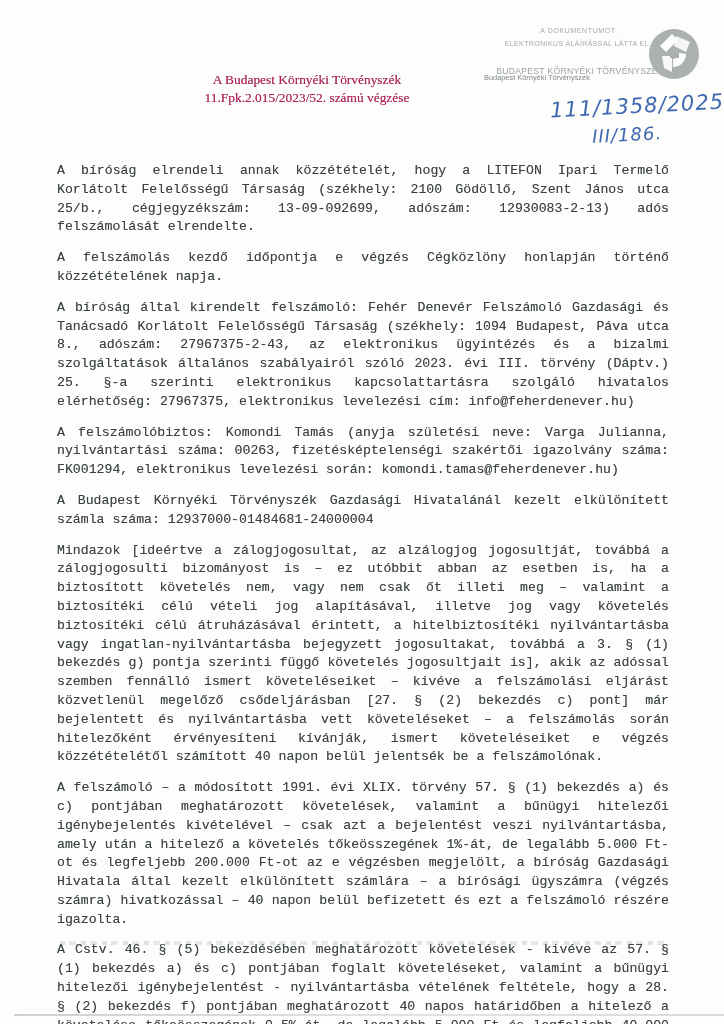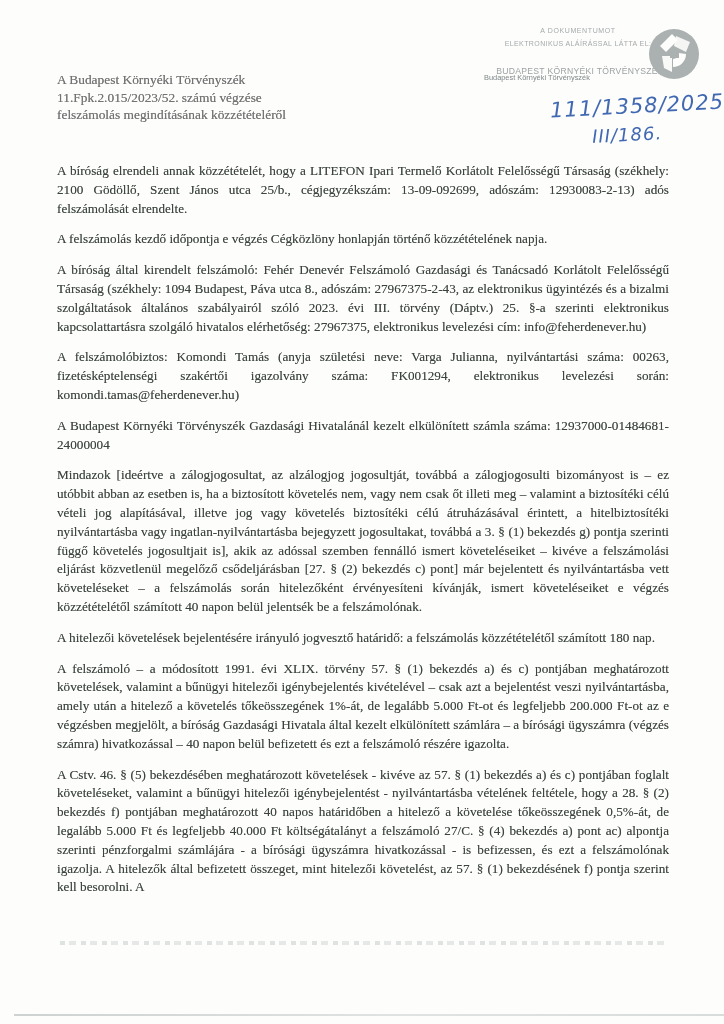--- a/index.html
+++ b/index.html
@@ -32,32 +32,32 @@
     position:absolute; color:#4069b2;
     font-family:"DejaVu Sans", sans-serif;
     font-style:italic; transform:rotate(-3deg);
     white-space:nowrap;
   }
   .hw1{top:94px; left:550px; font-size:21px; letter-spacing:1px;}
   .hw2{top:124px; left:592px; font-size:18px; letter-spacing:1px;}
   
   .title{
     position:absolute; top:71px; left:57px; width:500px;
-    text-align:left; font-size:13.4px; line-height:17.5px;
-    color:#737373;
+    text-align:center; font-size:13.4px; line-height:17.5px;
+    color:#be185d;
     text-shadow:0 0 .4px rgba(57,65,59,.55);
   }
   
   .doc-body{
     position:absolute; top:162px; left:57px; width:612px;
     font-size:13.2px; line-height:18.8px;
     text-align:justify;
     text-shadow:0 0 .4px rgba(59,67,61,.5);
   }
-  .doc-body p{margin:0 0 12px 0;}
+  .doc-body p{margin:0 0 12px 0;font-family:Liberation Mono, monospace;}
   .doc-body p.continues{margin-bottom:4px;}
   
   .ghost-line{
     position:absolute; top:941px; left:60px; width:608px; height:4px;
     background:repeating-linear-gradient(90deg,
       rgba(110,130,120,.38) 0 5px, rgba(110,130,120,0) 5px 9px,
       rgba(110,130,120,.30) 9px 16px, rgba(110,130,120,0) 16px 21px);
     filter:blur(.6px); opacity:.55;
   }
   .page-edge{
@@ -91,31 +91,29 @@
       <rect x="24" y="23" width="9" height="9" fill="#abb0b0"></rect>
     </svg>
   </div>
 
   <div class="handwrite hw1">111/1358/2025</div>
   <div class="handwrite hw2">III/186.</div>
 
   <div class="title">
     <div>A Budapest Környéki Törvényszék</div>
     <div>11.Fpk.2.015/2023/52. számú végzése</div>
-    <div>felszámolás megindításának közzétételéről</div>
   </div>
 
   <div class="doc-body">
     <p>A bíróság elrendeli annak közzétételét, hogy a LITEFON Ipari Termelő Korlátolt Felelősségű Társaság (székhely: 2100 Gödöllő, Szent János utca 25/b., cégjegyzékszám: 13-09-092699, adószám: 12930083-2-13) adós felszámolását elrendelte.</p>
     <p>A felszámolás kezdő időpontja e végzés Cégközlöny honlapján történő közzétételének napja.</p>
     <p>A bíróság által kirendelt felszámoló: Fehér Denevér Felszámoló Gazdasági és Tanácsadó Korlátolt Felelősségű Társaság (székhely: 1094 Budapest, Páva utca 8., adószám: 27967375-2-43, az elektronikus ügyintézés és a bizalmi szolgáltatások általános szabályairól szóló 2023. évi III. törvény (Dáptv.) 25. §-a szerinti elektronikus kapcsolattartásra szolgáló hivatalos elérhetőség: 27967375, elektronikus levelezési cím: info@feherdenever.hu)</p>
     <p>A felszámolóbiztos: Komondi Tamás (anyja születési neve: Varga Julianna, nyilvántartási száma: 00263, fizetésképtelenségi szakértői igazolvány száma: FK001294, elektronikus levelezési során: komondi.tamas@feherdenever.hu)</p>
     <p>A Budapest Környéki Törvényszék Gazdasági Hivatalánál kezelt elkülönített számla száma: 12937000-01484681-24000004</p>
     <p>Mindazok [ideértve a zálogjogosultat, az alzálogjog jogosultját, továbbá a zálogjogosulti bizományost is – ez utóbbit abban az esetben is, ha a biztosított követelés nem, vagy nem csak őt illeti meg – valamint a biztosítéki célú vételi jog alapításával, illetve jog vagy követelés biztosítéki célú átruházásával érintett, a hitelbiztosítéki nyilvántartásba vagy ingatlan-nyilvántartásba bejegyzett jogosultakat, továbbá a 3. § (1) bekezdés g) pontja szerinti függő követelés jogosultjait is], akik az adóssal szemben fennálló ismert követeléseiket – kivéve a felszámolási eljárást közvetlenül megelőző csődeljárásban [27. § (2) bekezdés c) pont] már bejelentett és nyilvántartásba vett követeléseket – a felszámolás során hitelezőként érvényesíteni kívánják, ismert követeléseiket e végzés közzétételétől számított 40 napon belül jelentsék be a felszámolónak.</p>
-    <p>A hitelezői követelések bejelentésére irányuló jogvesztő határidő: a felszámolás közzétételétől számított 180 nap.</p>
     <p>A felszámoló – a módosított 1991. évi XLIX. törvény 57. § (1) bekezdés a) és c) pontjában meghatározott követelések, valamint a bűnügyi hitelezői igénybejelentés kivételével – csak azt a bejelentést veszi nyilvántartásba, amely után a hitelező a követelés tőkeösszegének 1%-át,  de legalább 5.000 Ft-ot és legfeljebb 200.000 Ft-ot az e végzésben megjelölt, a bíróság Gazdasági Hivatala által kezelt elkülönített számlára – a bírósági ügyszámra (végzés számra) hivatkozással – 40 napon belül befizetett és ezt a felszámoló részére igazolta.</p>
     <p class="continues">A Cstv. 46. § (5) bekezdésében meghatározott követelések - kivéve az 57. § (1) bekezdés a) és c) pontjában foglalt követeléseket, valamint a bűnügyi hitelezői igénybejelentést - nyilvántartásba vételének feltétele, hogy a 28. § (2) bekezdés f) pontjában meghatározott 40 napos határidőben a hitelező a követelése tőkeösszegének 0,5%-át, de legalább 5.000 Ft és legfeljebb 40.000 Ft költségátalányt a felszámoló 27/C. § (4) bekezdés a) pont ac) alpontja szerinti pénzforgalmi számlájára - a bírósági ügyszámra hivatkozással - is befizessen, és ezt a felszámolónak igazolja. A hitelezők által befizetett összeget, mint hitelezői követelést, az 57. § (1) bekezdésének f) pontja szerint kell besorolni. A</p>
   </div>
 
   <div class="ghost-line"></div>
 
   <div class="page-edge"></div>
 
 </div>
 

